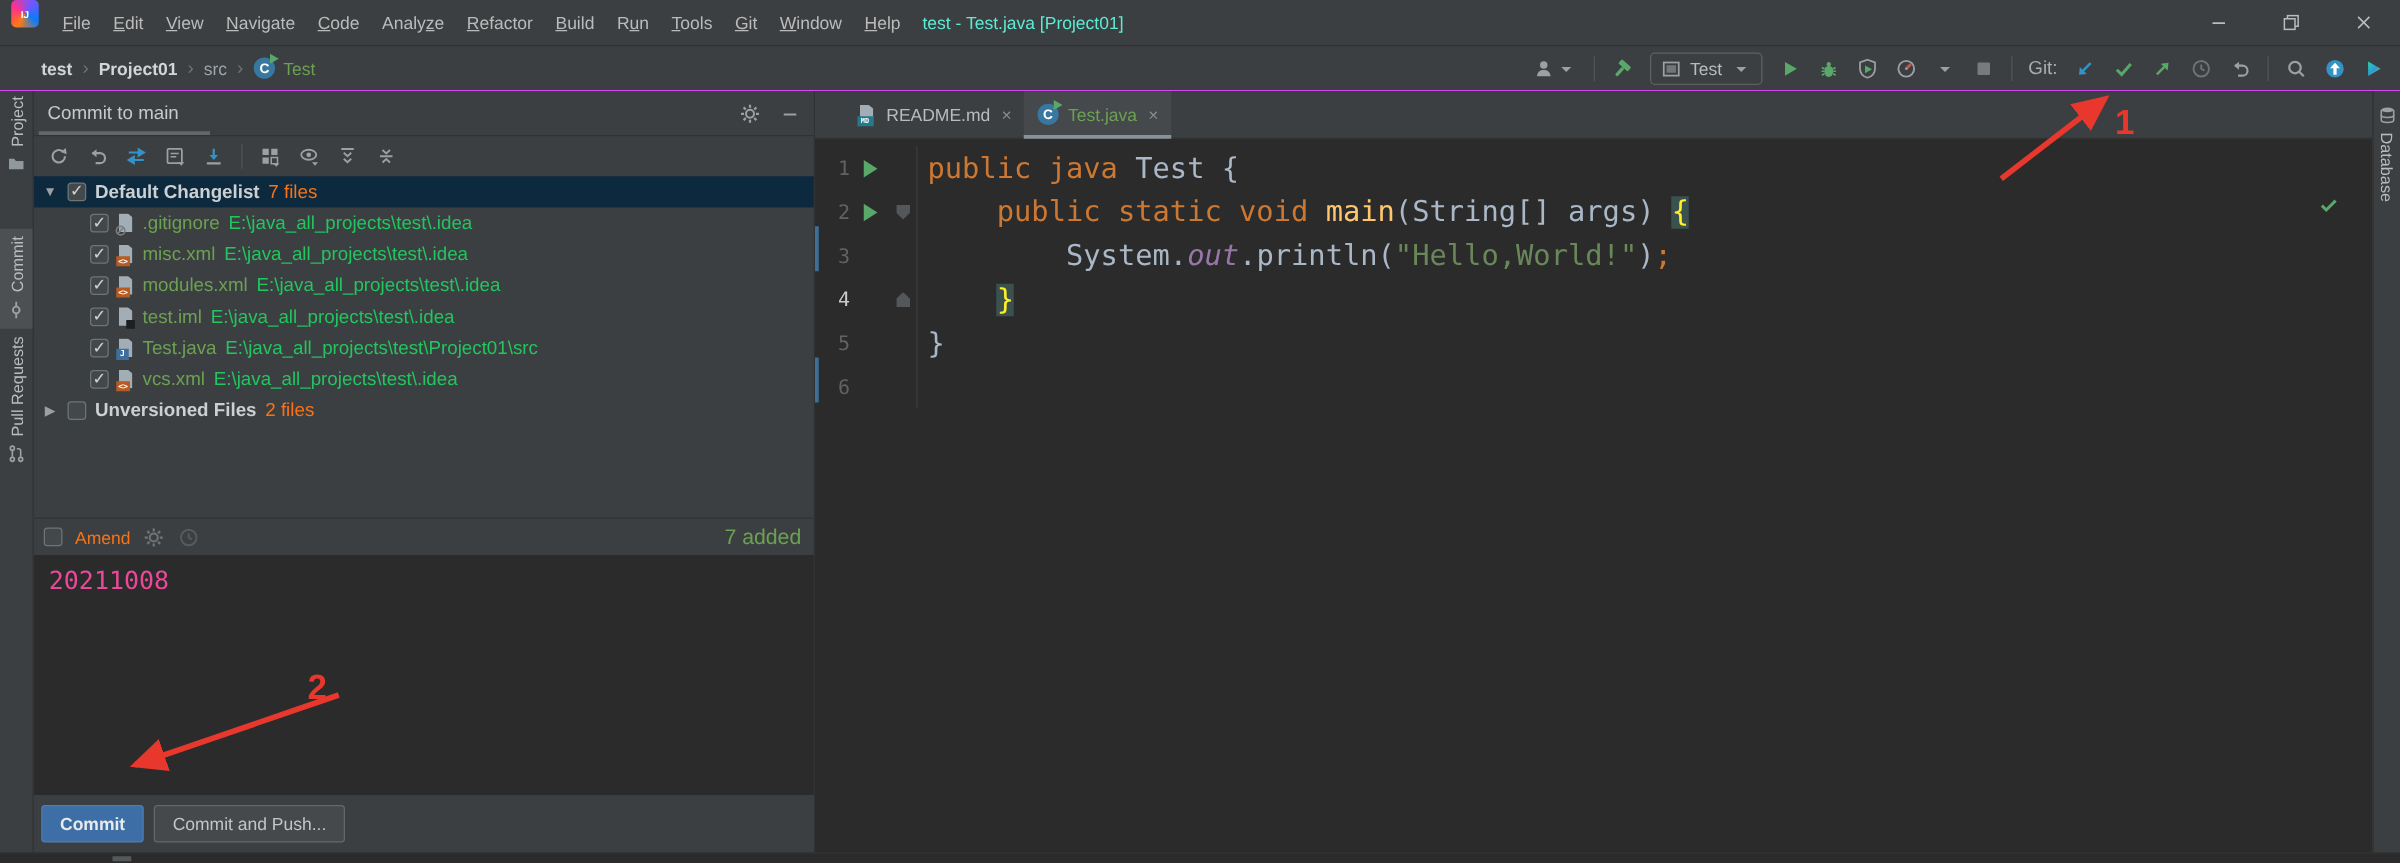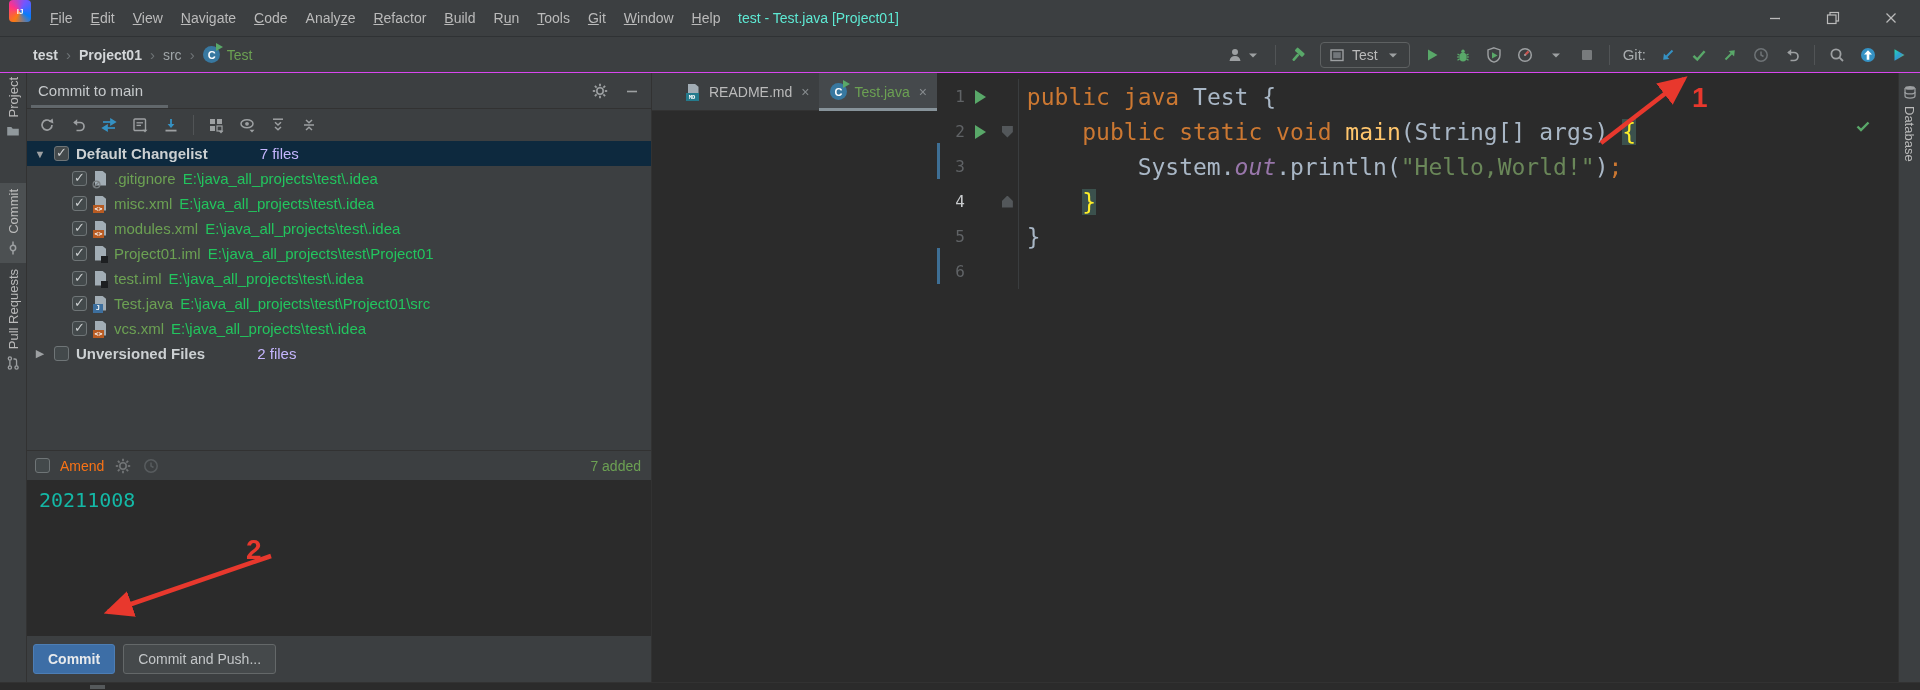--- a/index.html
+++ b/index.html
@@ -55,46 +55,46 @@
   .cp-toolbar{height:32px;display:flex;align-items:center;gap:13px;padding-left:11px;flex:none;}
 
   .tree{flex:none;}
   .trow{height:25px;display:flex;align-items:center;font-size:15px;gap:7px;padding-left:6px;}
   .trow.sel{background:#0d293e;}
   .trow.frow{padding-left:45px;}
   .chev{width:14px;text-align:center;color:#9da0a2;font-size:11px;}
   .cb{width:15px;height:15px;border:1px solid #6f7577;border-radius:3px;background:#43494b;position:relative;flex:none;}
   .cb.checked::after{content:"✓";position:absolute;left:1px;top:-2px;font-size:13px;color:#cdd0d2;}
   .tname{font-weight:bold;color:#ccd0d2;}
-  .tcount{color:#c4b5fd;margin-left:45px;}
+  .tcount{color:#f97316;}
   .fname{color:#6ca153;}
   .fpath{color:#22c55e;}
 
   .ficon{position:relative;width:13px;height:16px;flex:none;display:inline-block;}
   .page{position:absolute;left:1px;top:0;width:11px;height:15px;background:#a2adb5;
         clip-path:polygon(0 0,64% 0,100% 22%,100% 100%,0 100%);}
   .bdg{position:absolute;font-size:6.5px;font-weight:bold;color:#fff;display:flex;align-items:center;justify-content:center;font-family:"DejaVu Sans Mono",monospace;}
   .bdg.xml{left:-1px;bottom:-1px;width:11px;height:8px;background:#b85b22;}
   .bdg.iml{right:-1px;bottom:-1px;width:7px;height:7px;background:#1d1f21;}
   .bdg.java{left:-1px;bottom:-1px;width:10px;height:9px;background:#3d6f9e;}
   .bdg.md{left:-1px;bottom:-1px;width:13px;height:8px;background:#247a8c;font-size:5.5px;}
   .bdg.ign{left:-2px;bottom:-2px;width:9px;height:9px;}
   .bdg.ign svg{width:9px;height:9px;}
 
   .amend-row{margin-top:auto;height:30px;display:flex;align-items:center;gap:10px;padding:0 10px 0 8px;border-top:1px solid #323232;flex:none;}
   .amend-label{font-size:14px;color:#f97316;}
-  .added{margin-left:auto;font-size:14px;color:#6ca153;}
-  .msg{height:156px;background:#2b2b2b;padding:8px 12px;font-family:"DejaVu Sans Mono",monospace;font-size:20px;color:#14b8a6;flex:none;}
+  .added{margin-left:auto;font-size:17px;color:#6ca153;}
+  .msg{height:192px;background:#2b2b2b;padding:8px 12px;font-family:"DejaVu Sans Mono",monospace;font-size:20px;color:#ec4899;flex:none;}
   .cp-buttons{height:46px;display:flex;align-items:center;gap:8px;padding-left:6px;background:#3c3f41;flex:none;}
   .btn{height:30px;padding:0 14px;font-size:14px;display:flex;align-items:center;border-radius:3px;}
   .btn.primary{background:#3d6ea6;border:1px solid #4d7eb5;color:#e8eaec;font-weight:bold;}
   .btn.secondary{background:#45494b;border:1px solid #646869;color:#c3c6c8;}
 
   
-  .editor{flex:1;display:flex;flex-direction:row;background:#2b2b2b;position:relative;}
+  .editor{flex:1;display:flex;flex-direction:column;background:#2b2b2b;position:relative;}
   .tabbar{height:38px;background:#3c3f41;border-bottom:1px solid #323232;display:flex;align-items:stretch;padding-left:22px;flex:none;}
   .tab{display:flex;align-items:center;gap:7px;padding:0 10px;font-size:14px;color:#bbbbbb;position:relative;}
   .tab.selected{background:#45494c;color:#6ca153;}
   .tab.selected::after{content:"";position:absolute;left:0;bottom:-1px;width:100%;height:3px;background:#87939a;}
   .tab .close{color:#878c8f;font-size:14px;margin-left:2px;}
   .code{position:relative;padding-top:6px;flex:1;}
   .cline{height:35px;display:flex;align-items:center;font-family:"DejaVu Sans Mono",monospace;font-size:23px;}
   .lnum{width:28px;text-align:right;font-size:16px;color:#606366;flex:none;font-family:"DejaVu Sans Mono",monospace;}
   .lnum.cur{color:#c8cacc;}
   .runcol{width:32px;display:flex;justify-content:center;flex:none;}
@@ -499,29 +499,20 @@
               </span>
               <span class="fname">modules.xml</span>
               <span class="fpath">E:\java_all_projects\test\.idea</span>
             </div>
             <div class="trow frow">
               <span class="cb checked"></span>
               <span class="ficon">
                 <span class="page"></span>
                 <span class="bdg iml"></span>
               </span>
-              <span class="fname">Project01.iml</span>
-              <span class="fpath">E:\java_all_projects\test\Project01</span>
-            </div>
-            <div class="trow frow">
-              <span class="cb checked"></span>
-              <span class="ficon">
-                <span class="page"></span>
-                <span class="bdg iml"></span>
-              </span>
               <span class="fname">test.iml</span>
               <span class="fpath">E:\java_all_projects\test\.idea</span>
             </div>
             <div class="trow frow">
               <span class="cb checked"></span>
               <span class="ficon">
                 <span class="page"></span>
                 <span class="bdg java">J</span>
               </span>
               <span class="fname">Test.java</span>

